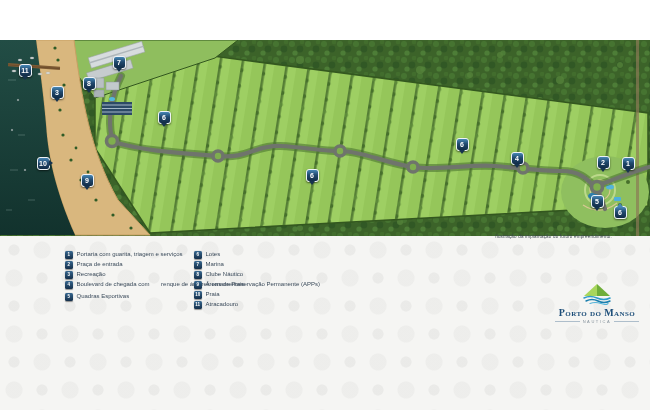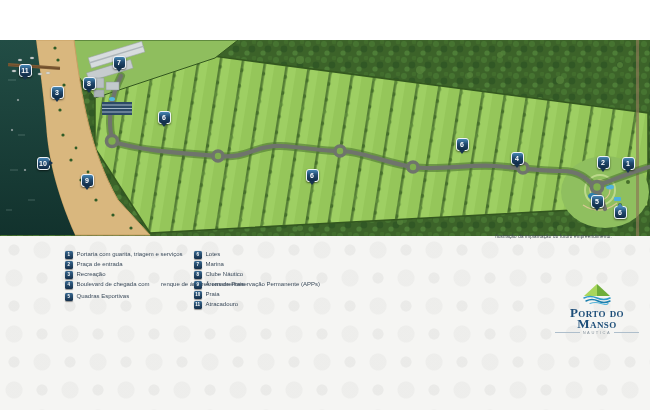--- a/index.html
+++ b/index.html
@@ -51,21 +51,21 @@
           border-radius:1.5px;box-shadow:0 .5px 1px rgba(0,0,0,.4);
           display:flex;align-items:center;justify-content:center;
           color:#fff;font-size:4.5px;font-weight:bold;line-height:1;}
   .lg-label{font-size:6px;color:#3a4a5a;line-height:7.5px;}
   .lg-label2{margin-left:11.5px;font-size:6px;color:#3a4a5a;line-height:7px;margin-bottom:2.6px;}
 
   
   #logo{position:absolute;left:549px;top:46px;width:96px;text-align:center;}
   #logo-icon{display:block;margin:0 auto 2px auto;}
   #logo-name{font-family:"Liberation Serif",serif;font-variant:small-caps;
-          font-weight:600;font-size:13px;letter-spacing:.4px;color:#1d4e79;line-height:11px;}
+          font-weight:600;font-size:10px;letter-spacing:.4px;color:#1d4e79;line-height:11px;}
   #logo-tagline-row{display:flex;align-items:center;gap:3px;margin-top:1px;padding:0 6px;}
   .logo-rule{flex:1;height:1px;background:#aebecb;}
   #logo-tagline{font-size:4px;letter-spacing:1.6px;color:#87939d;text-transform:uppercase;white-space:nowrap;}
 </style>
 </head>
 <body>
 
 <div id="stage">
 
   <div id="map-band">

